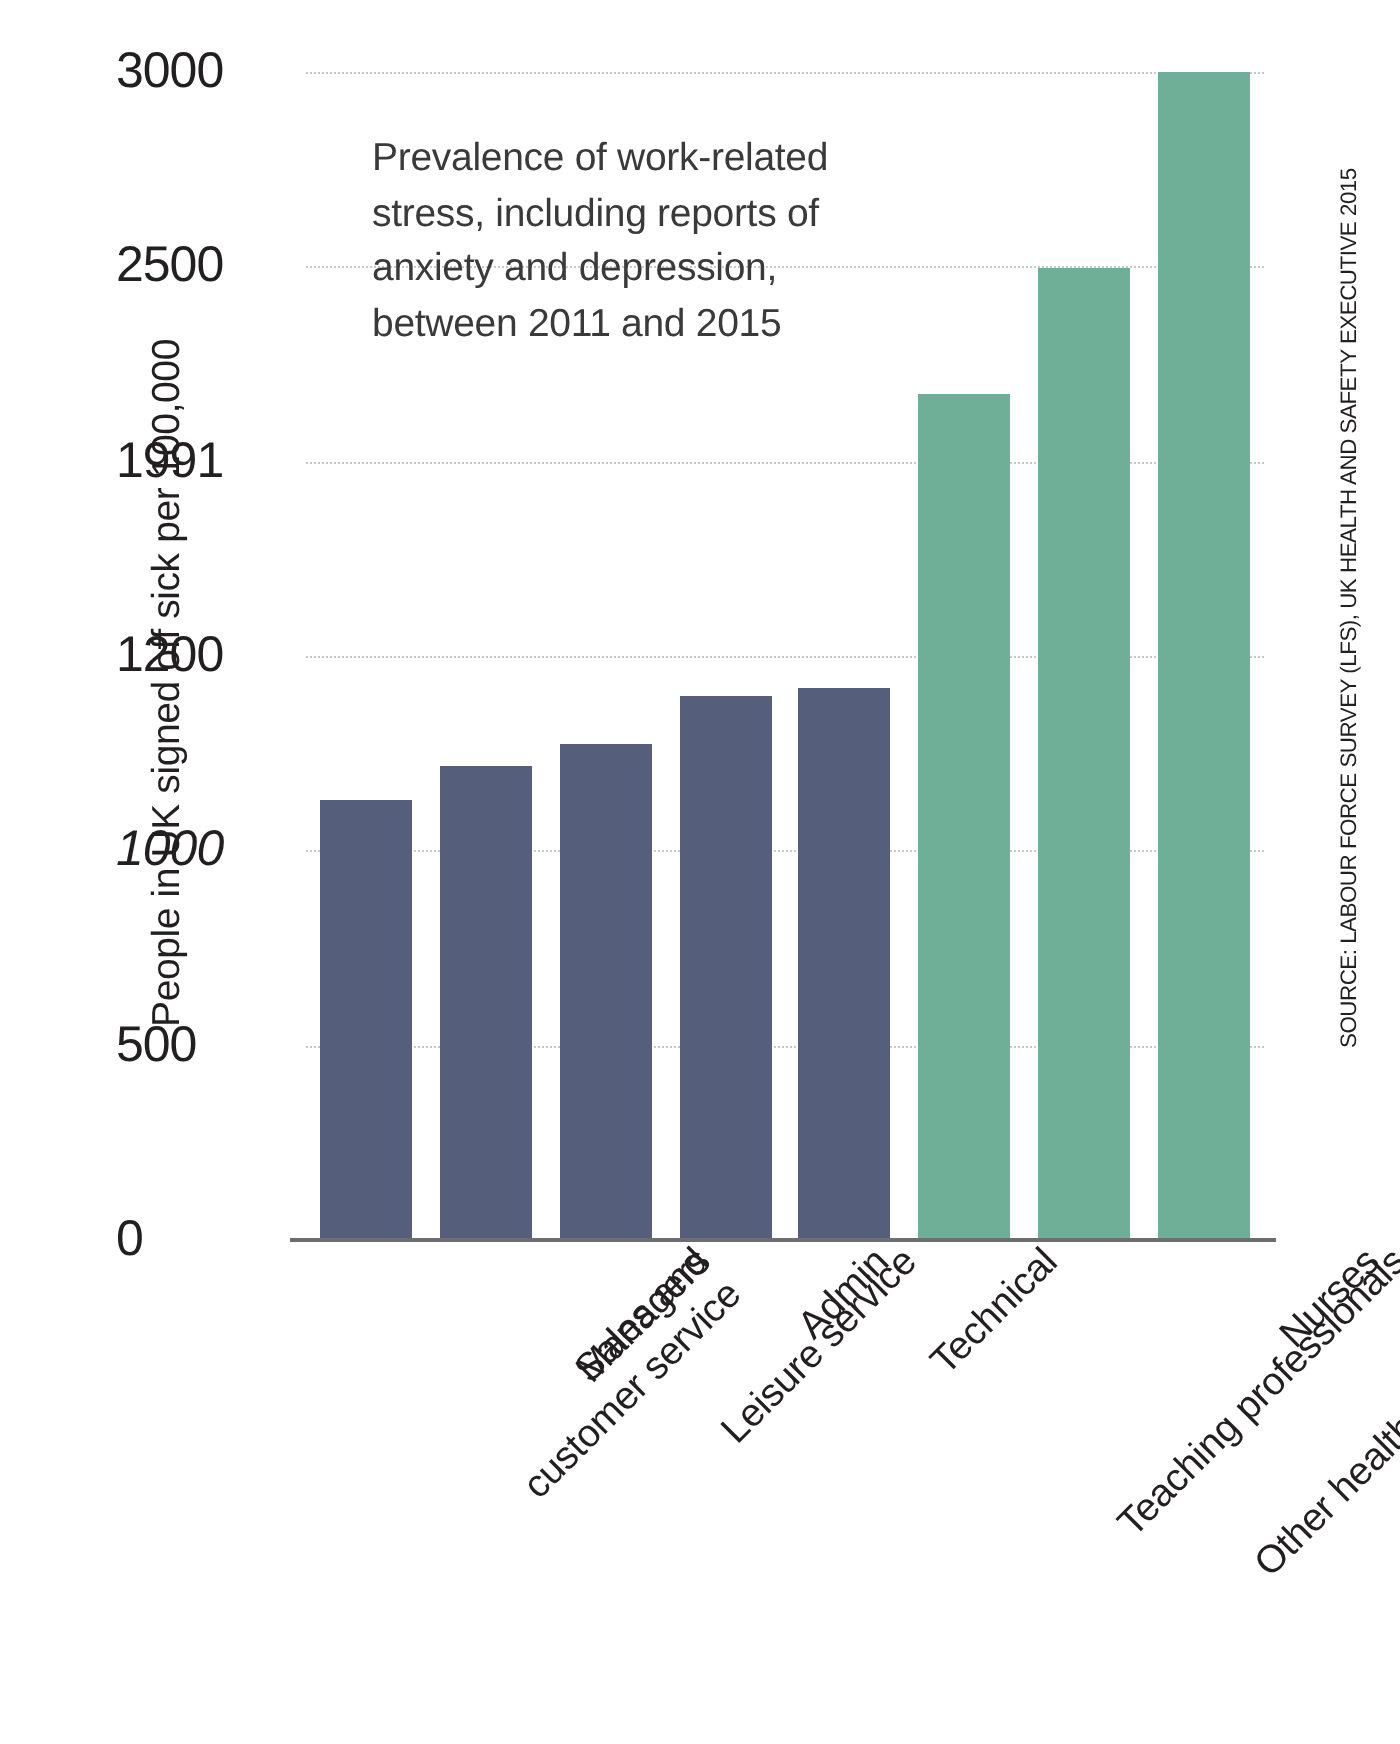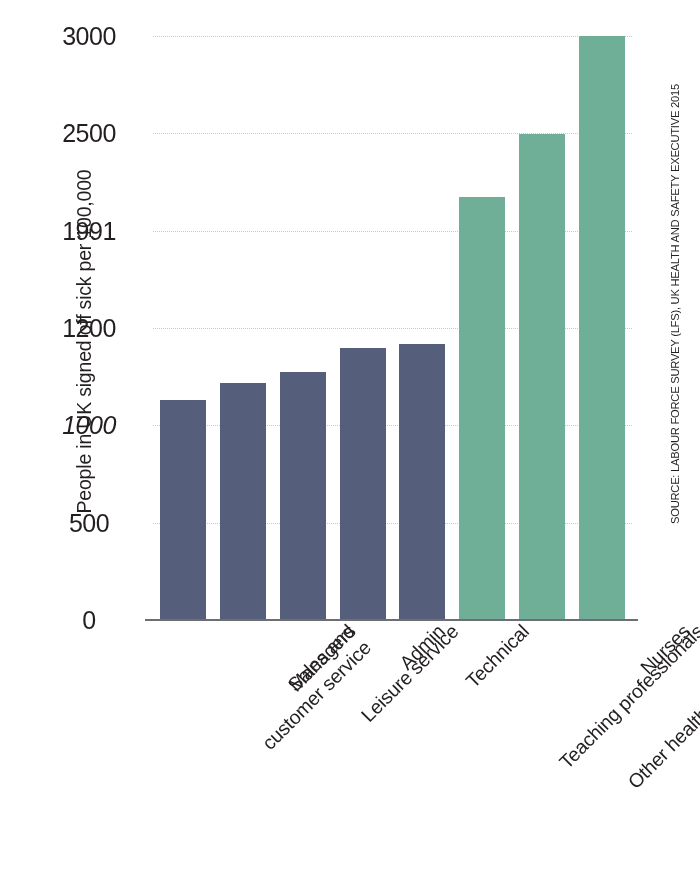--- a/index.html
+++ b/index.html
@@ -34,23 +34,23 @@
     transform-origin: center center;
     font-size: 19.5px;
     color: #231f20;
     letter-spacing: -0.2px;
     white-space: nowrap;
   }
 
   
   .y-tick-label {
     position: absolute;
-    right: 12px;
+    right: 0;
     width: 86px;
-    text-align: center;
+    text-align: left;
     font-size: 25px;
     color: #231f20;
     letter-spacing: -0.5px;
     transform: translateY(-50%);
     line-height: 1;
   }
   #y-ticks {
     position: absolute;
     left: 56px;
     top: 0;
@@ -189,16 +189,20 @@
 customer service</div>
       <div class="x-label" style="left: 105.812px;">Managers</div>
       <div class="x-label" style="left: 165.688px;">Leisure service</div>
       <div class="x-label" style="left: 225.562px;">Admin</div>
       <div class="x-label" style="left: 285.438px;">Technical</div>
       <div class="x-label" style="left: 345.312px;">Teaching professionals</div>
       <div class="x-label" style="left: 405.188px;">Other health professionals</div>
       <div class="x-label" style="left: 465.062px;">Nurses</div>
     </div>
 
+  <div id="annotation">Prevalence of work-related
+stress, including reports of
+anxiety and depression,
+between 2011 and 2015</div>
 
   <div id="source-note">SOURCE: LABOUR FORCE SURVEY (LFS), UK HEALTH AND SAFETY EXECUTIVE 2015</div>
 
 </div>
 
 </body></html>

